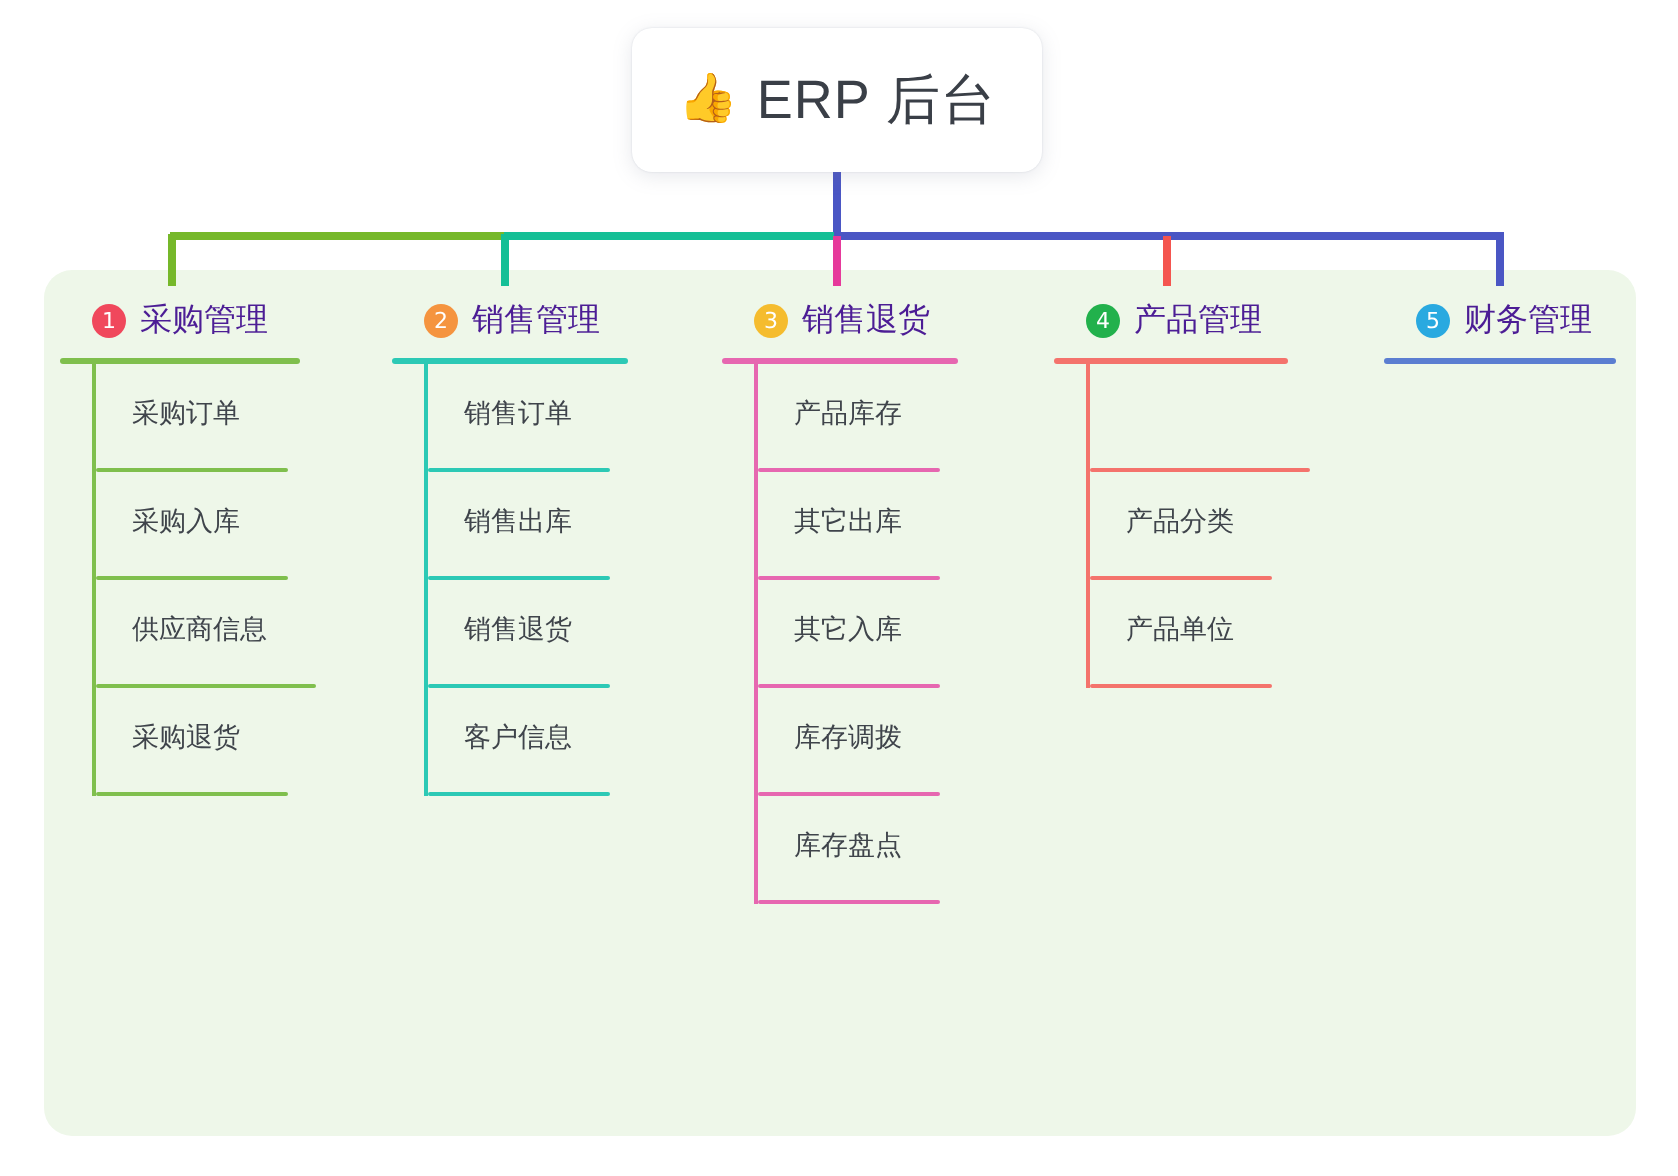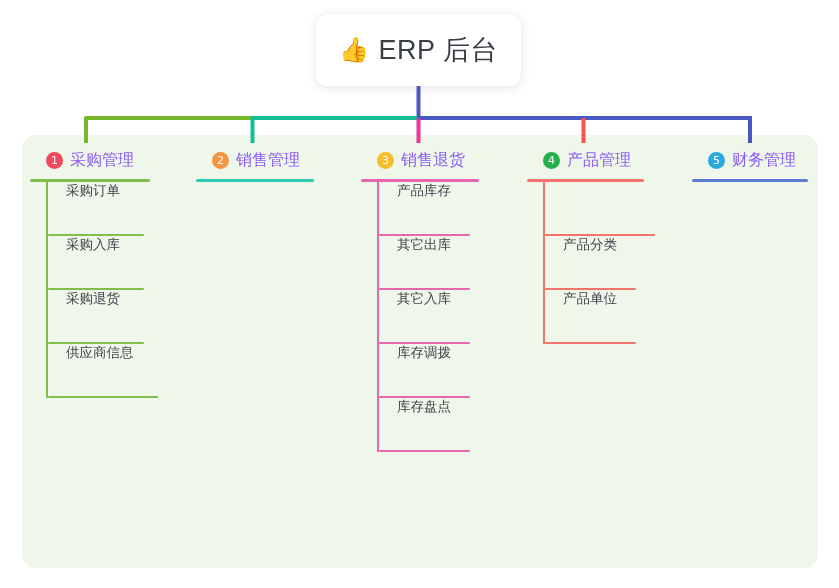--- a/index.html
+++ b/index.html
@@ -90,42 +90,42 @@
     border-radius: 50%;
     color: #ffffff;
     font-size: 11px;
     line-height: 17px;
     text-align: center;
     font-family: "DejaVu Sans", sans-serif;
     flex: none;
   }
   .col-title {
     font-size: 16px;
-    color: #8b5cf6;
+    color: #4c1d95;
   }
   .head-rule {
     height: 3px;
     border-radius: 2px;
     margin-top: 6px;
   }
 
   
   .leaves {
     position: relative;
     margin-left: 16px;
     padding-left: 0;
     border-left-style: solid;
     border-left-width: 2px;
   }
   .leaf {
     position: relative;
     height: 54px;
     margin-left: 0;
     display: flex;
-    align-items: flex-start;
+    align-items: center;
   }
   .leaf-label {
     font-size: 13.5px;
     color: #3f444b;
     padding: 0 0 5px 18px;
     white-space: nowrap;
   }
   .leaf-rule {
     position: absolute;
     left: 0;
@@ -172,36 +172,54 @@
     <div class="leaves" style="border-left-color:#7fbf4d">
       <div class="leaf">
         <span class="leaf-label">采购订单</span>
         <span class="leaf-rule" style="width:96px;background:#7fbf4d"></span>
       </div>
       <div class="leaf">
         <span class="leaf-label">采购入库</span>
         <span class="leaf-rule" style="width:96px;background:#7fbf4d"></span>
       </div>
       <div class="leaf">
+        <span class="leaf-label">供应商信息</span>
+        <span class="leaf-rule" style="width:110px;background:#7fbf4d"></span>
+      </div>
+      <div class="leaf">
         <span class="leaf-label">采购退货</span>
         <span class="leaf-rule" style="width:96px;background:#7fbf4d"></span>
       </div>
-      <div class="leaf">
-        <span class="leaf-label">供应商信息</span>
-        <span class="leaf-rule" style="width:110px;background:#7fbf4d"></span>
-      </div>
     </div>
   </div>
 
   <div class="column" style="left:196px">
     <div class="col-head">
       <span class="badge" style="background:#f5943f">2</span>
       <span class="col-title">销售管理</span>
     </div>
     <div class="head-rule" style="width:118px;background:#2cc9b5"></div>
+    <div class="leaves" style="border-left-color:#2cc9b5">
+      <div class="leaf">
+        <span class="leaf-label">销售订单</span>
+        <span class="leaf-rule" style="width:91px;background:#2cc9b5"></span>
+      </div>
+      <div class="leaf">
+        <span class="leaf-label">销售出库</span>
+        <span class="leaf-rule" style="width:91px;background:#2cc9b5"></span>
+      </div>
+      <div class="leaf">
+        <span class="leaf-label">销售退货</span>
+        <span class="leaf-rule" style="width:91px;background:#2cc9b5"></span>
+      </div>
+      <div class="leaf">
+        <span class="leaf-label">客户信息</span>
+        <span class="leaf-rule" style="width:91px;background:#2cc9b5"></span>
+      </div>
+    </div>
   </div>
 
   <div class="column" style="left:361px">
     <div class="col-head">
       <span class="badge" style="background:#f5bc2e">3</span>
       <span class="col-title">销售退货</span>
     </div>
     <div class="head-rule" style="width:118px;background:#e667b0"></div>
     <div class="leaves" style="border-left-color:#e667b0">
       <div class="leaf">

